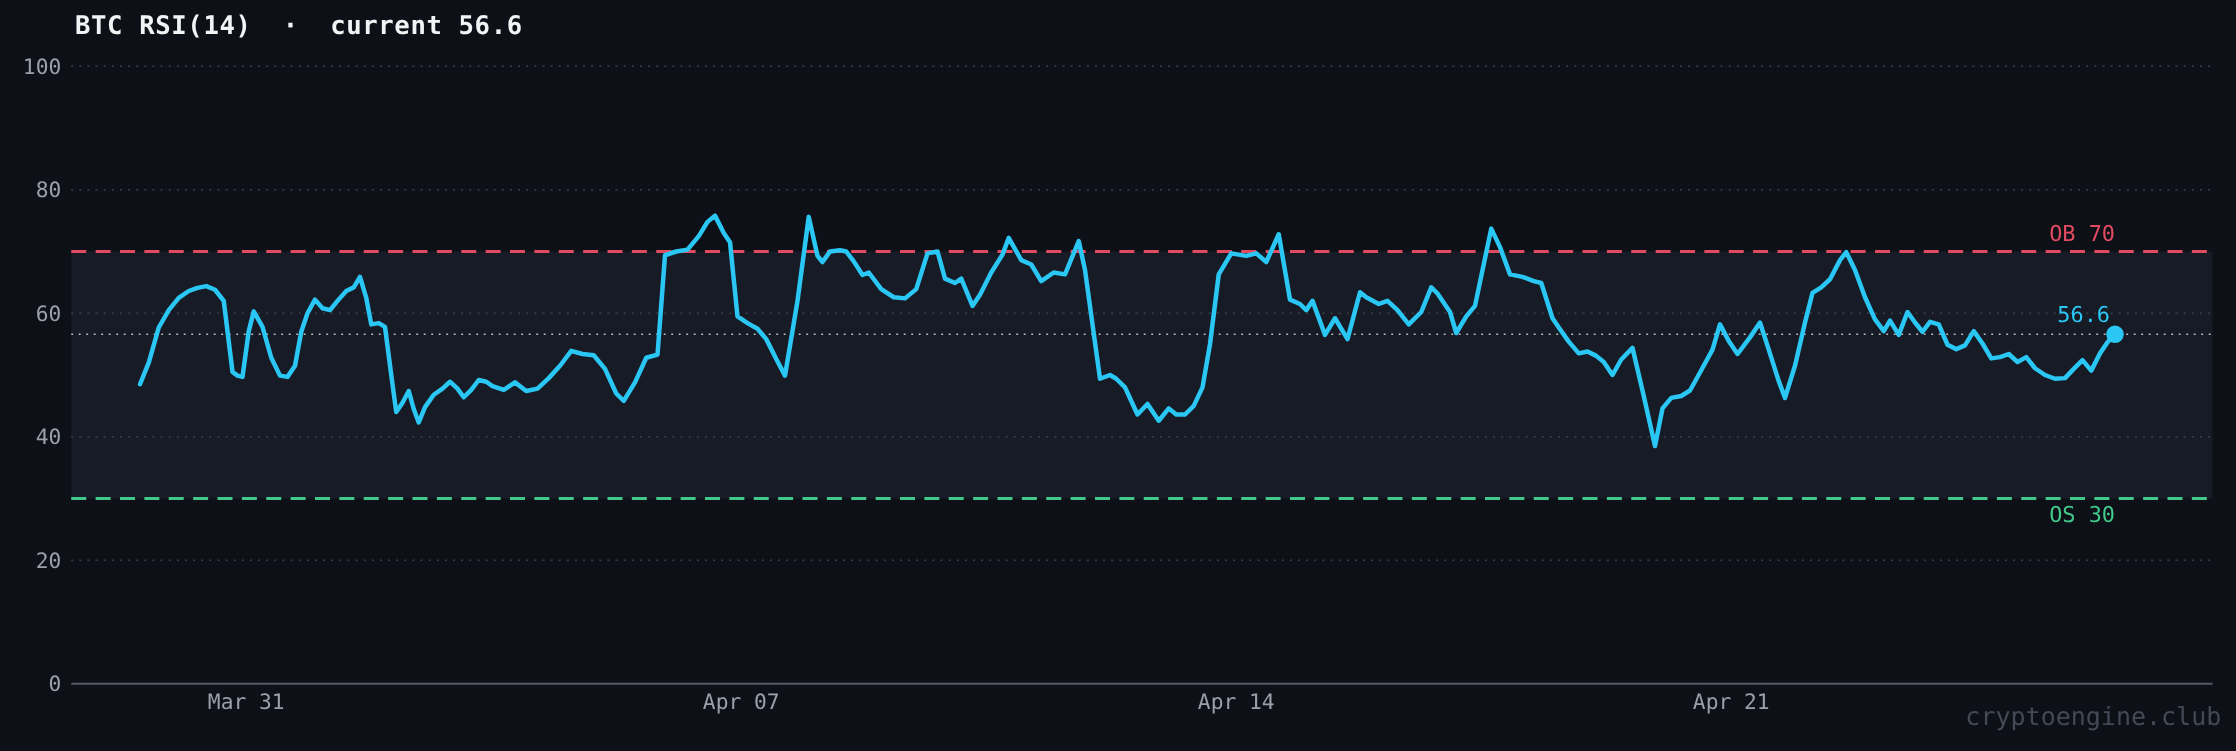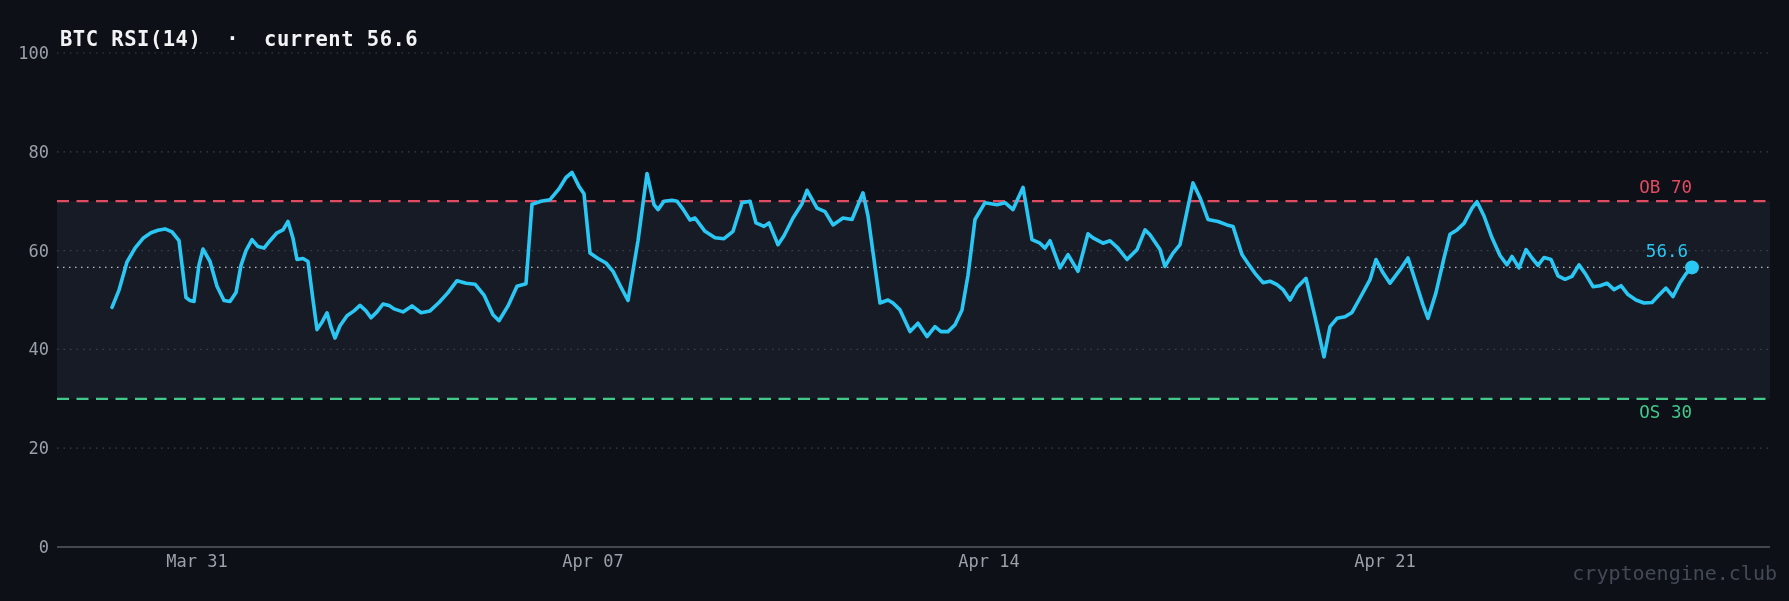--- a/index.html
+++ b/index.html
@@ -8,21 +8,21 @@
   .title{position:absolute;left:60px;top:8px;font-size:20.5px;font-weight:bold;letter-spacing:0.5px;white-space:nowrap;}
   .title .sep{margin:0 25px;}
   .watermark{position:absolute;right:12px;bottom:16px;font-size:20px;}
   #chart{position:absolute;left:0;top:0;width:1546px;height:601px;}
   svg text{font-family:"DejaVu Sans Mono","Liberation Mono",monospace;}
 </style>
 </head>
 <body style="background: rgb(13, 16, 23);">
 
 <div class="stage">
-  <div class="title" style="color: rgb(242, 243, 245); margin-top: 19px;">
+  <div class="title" style="color: rgb(242, 243, 245);">
     <span>BTC RSI(14)</span><span class="sep">·</span><span>current 56.6</span>
   </div>
   <div id="chart"><svg width="1789" height="601" viewBox="0 0 1789 601">
         <rect x="57" y="201.20000000000005" width="1713" height="197.59999999999997" fill="#171b25"></rect>
         <line x1="57" x2="1770" y1="53" y2="53" stroke="#3b414c" stroke-width="1.2" stroke-dasharray="1.5 5"></line>
         <text x="49" y="59" fill="#9aa0a8" font-size="17" text-anchor="end">100</text>
         <line x1="57" x2="1770" y1="151.79999999999995" y2="151.79999999999995" stroke="#3b414c" stroke-width="1.2" stroke-dasharray="1.5 5"></line>
         <text x="49" y="157.79999999999995" fill="#9aa0a8" font-size="17" text-anchor="end">80</text>
         <line x1="57" x2="1770" y1="250.60000000000002" y2="250.60000000000002" stroke="#3b414c" stroke-width="1.2" stroke-dasharray="1.5 5"></line>
         <text x="49" y="256.6" fill="#9aa0a8" font-size="17" text-anchor="end">60</text>

